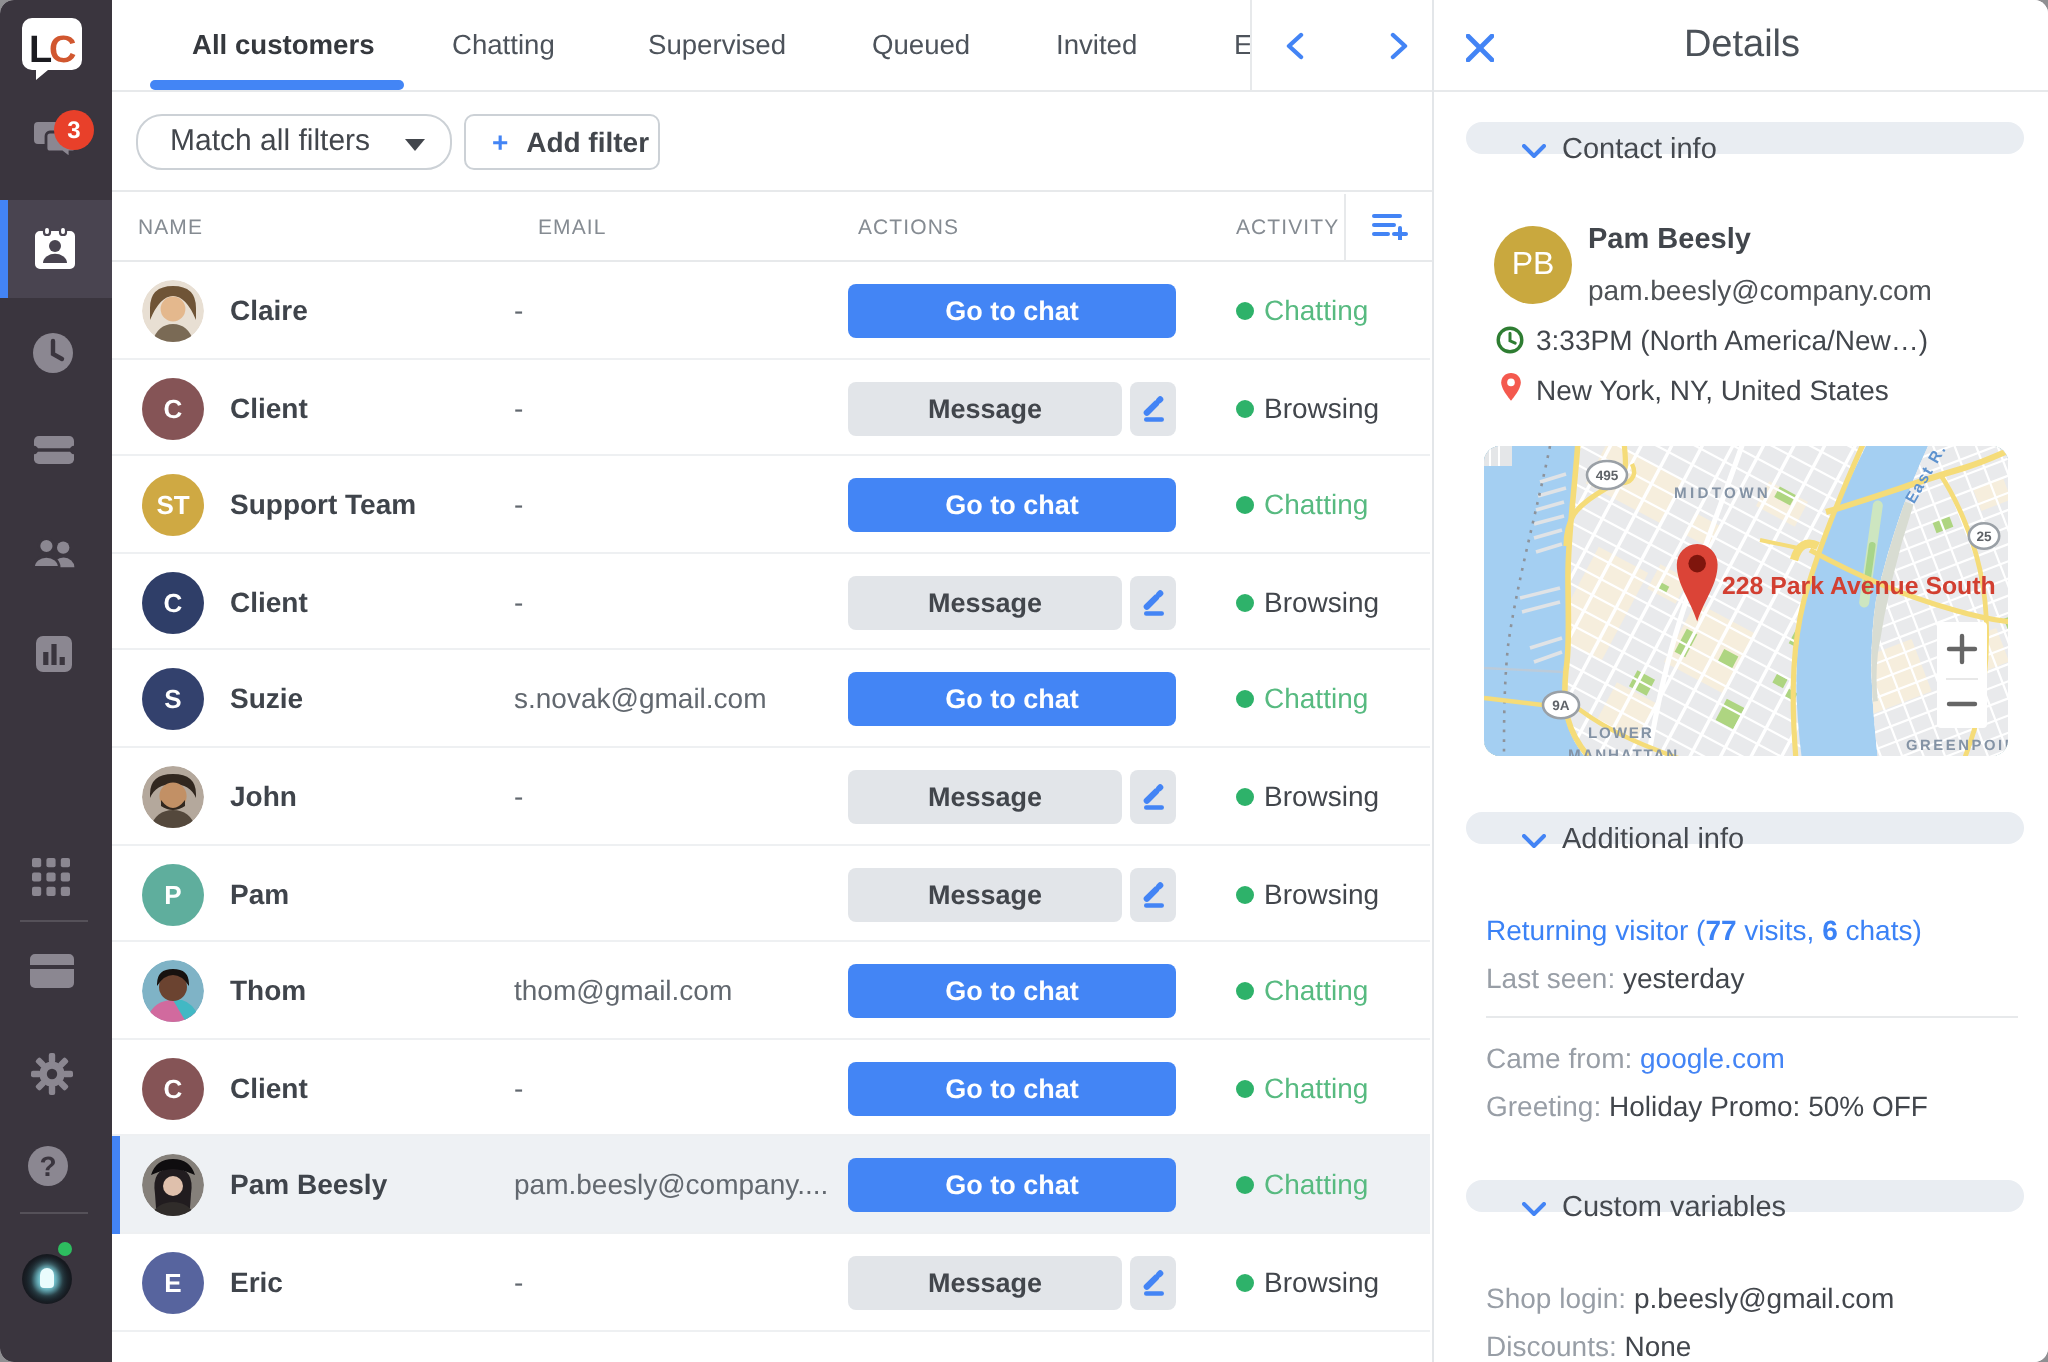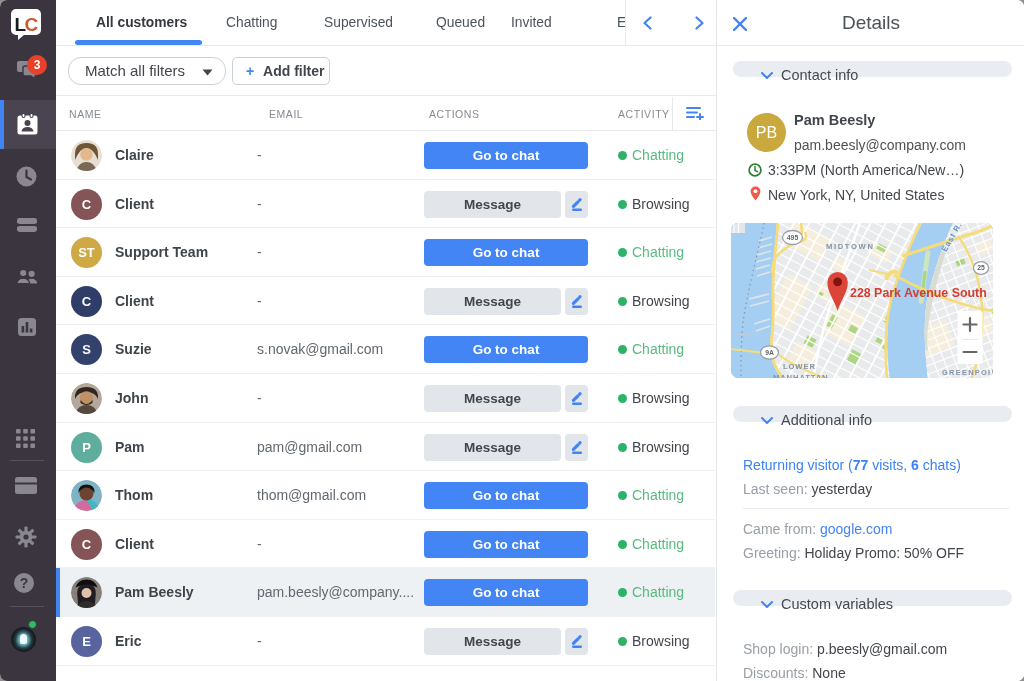--- a/index.html
+++ b/index.html
@@ -135,21 +135,21 @@
   </div>
 
   <div id="main">
 
     <div class="abs" style="left:0;top:0;width:660px;height:46px;border-bottom:1px solid #e7e9eb;"></div>
     <div class="tab" style="left:40px;font-weight:bold;color:#35383d;">All customers</div>
     <div class="abs" style="left:19px;top:40px;width:127px;height:5px;background:#4385f5;border-radius:2.5px;"></div>
     <div class="tab" style="left:170px;">Chatting</div>
     <div class="tab" style="left:268px;">Supervised</div>
     <div class="tab" style="left:380px;">Queued</div>
-    <div class="tab" style="left:455px;text-align:right;">Invited</div>
+    <div class="tab" style="left:472px;text-align:right;">Invited</div>
     <div class="tab" style="left:561px;">E</div>
     <div class="abs" style="left:569px;top:0;width:1px;height:46px;background:#e7e9eb;"></div>
     <svg class="abs" style="left:585px;top:16px;" width="13" height="14" viewBox="0 0 13 14">
         <polyline points="9.5,1.5 3.5,7 9.5,12.5" fill="none" stroke="#4384f5" stroke-width="2.2" stroke-linecap="round" stroke-linejoin="round"></polyline>
       </svg>
     <svg class="abs" style="left:637px;top:16px;" width="13" height="14" viewBox="0 0 13 14">
         <polyline points="3.5,1.5 9.5,7 3.5,12.5" fill="none" stroke="#4384f5" stroke-width="2.2" stroke-linecap="round" stroke-linejoin="round"></polyline>
       </svg>
 
     <div class="abs" style="left:12px;top:11px;width:158px;height:28px;top:57px;border:1px solid #ccd1d6;border-radius:13px;font-size:15px;color:#42464c;line-height:26px;">
@@ -264,21 +264,20 @@
               <rect x="2" y="11.6" width="10" height="2.3" rx="1.1" fill="#4384f5"></rect>
             </svg>
           </div>
         <div class="dot"></div>
           <div class="act browsing">Browsing</div>
       </div>
 
       <div class="row" style="top:291.6px;">
         <div class="avatar" style="background:#5fae9d;">P</div>
         <div class="nm">Pam</div>
-          <div class="em">pam@gmail.com</div>
         <div class="btn msg">Message</div>
         <div class="pen">
             <svg style="position:absolute;left:5px;top:6px;" width="14" height="15" viewBox="0 0 14 15">
               <line x1="3.4" y1="9.4" x2="8" y2="4.8" stroke="#4384f5" stroke-width="3.1" stroke-linecap="round"></line>
               <line x1="9.6" y1="3.2" x2="10.1" y2="2.7" stroke="#4384f5" stroke-width="3.1" stroke-linecap="round"></line>
               <rect x="2" y="11.6" width="10" height="2.3" rx="1.1" fill="#4384f5"></rect>
             </svg>
           </div>
         <div class="dot"></div>
           <div class="act browsing">Browsing</div>
@@ -368,21 +367,21 @@
       <polyline points="7,3.6 7,7.4 9.6,8.6" fill="none" stroke="#2e7d32" stroke-width="1.5" stroke-linecap="round"></polyline>
     </svg>
     <div class="abs" style="left:51px;top:162px;font-size:14px;color:#42464c;">3:33PM (North America/New…)</div>
 
     <svg class="abs" style="left:33px;top:186px;" width="11" height="15" viewBox="0 0 11 15">
       <path d="M5.5,0.5 C2.7,0.5 0.6,2.6 0.6,5.3 C0.6,8.9 5.5,14.4 5.5,14.4 C5.5,14.4 10.4,8.9 10.4,5.3 C10.4,2.6 8.3,0.5 5.5,0.5 Z" fill="#f4594e"></path>
       <circle cx="5.5" cy="5.2" r="1.9" fill="#fff"></circle>
     </svg>
     <div class="abs" style="left:51px;top:187px;font-size:14px;color:#42464c;">New York, NY, United States</div>
 
-    <div id="map" class="abs" style="left:14px;top:223px;width:262px;height:155px;border-radius:8px;overflow:hidden;background:#0f766e;text-decoration:underline;"><svg width="262" height="155" viewBox="0 0 262 155">
+    <div id="map" class="abs" style="left:25px;top:223px;width:262px;height:155px;border-radius:8px;overflow:hidden;background:#0f766e;text-decoration:underline;"><svg width="262" height="155" viewBox="0 0 262 155">
       <rect width="262" height="155" fill="#e9eaec"></rect>
       <rect x="44" y="54" width="28" height="50" fill="#f6eedd" transform="rotate(28 58.0 79.0)"></rect>
       <rect x="54" y="6" width="42" height="24" fill="#f6eedd" transform="rotate(28 75.0 18.0)"></rect>
       <rect x="96" y="84" width="34" height="34" fill="#f6eedd" transform="rotate(28 113.0 101.0)"></rect>
       <rect x="138" y="22" width="22" height="14" fill="#f6eedd" transform="rotate(28 149.0 29.0)"></rect>
       <rect x="84" y="62" width="16" height="14" fill="#f6eedd" transform="rotate(28 92.0 69.0)"></rect>
       <rect x="60" y="122" width="22" height="22" fill="#f6eedd" transform="rotate(28 71.0 133.0)"></rect>
       <rect x="102" y="36" width="14" height="12" fill="#f6eedd" transform="rotate(28 109.0 42.0)"></rect>
 
       <rect x="74" y="114" width="10" height="9" fill="#aed581" transform="rotate(28 79.0 118.5)"></rect>

